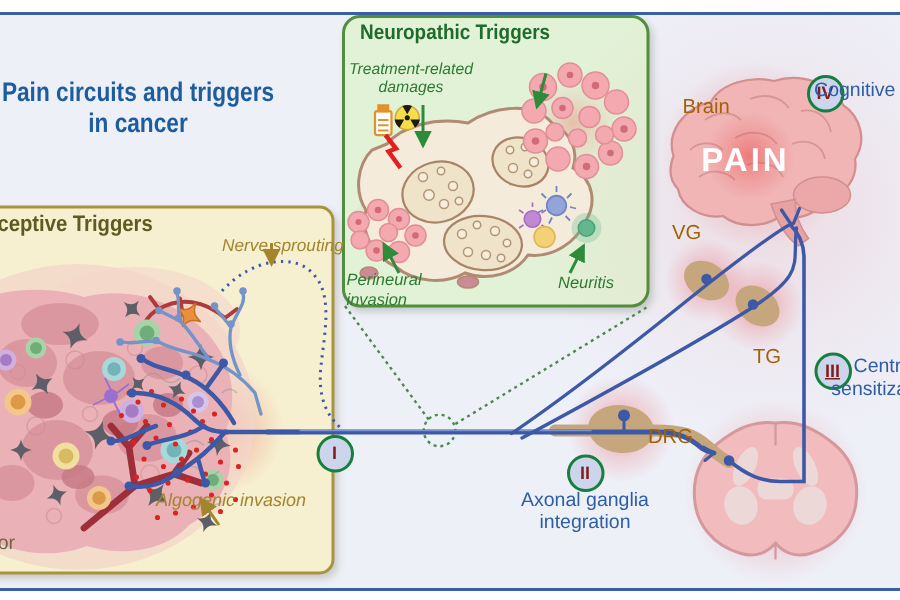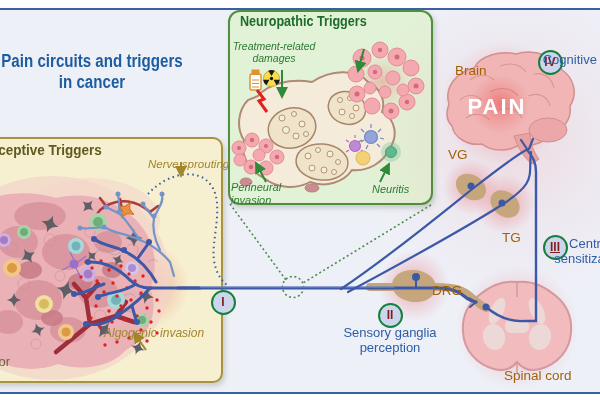--- a/index.html
+++ b/index.html
@@ -446,30 +446,29 @@
 
   <div class="lbl box-header green-h" style="left:240px;top:13px;">Neuropathic Triggers</div>
   <div class="lbl italic-green wrap" style="left:227px;top:40px;width:94px;text-align:center;font-size:10.5px;">Treatment-related damages</div>
   <div class="lbl italic-green wrap" style="left:231px;top:181px;width:66px;">Perineural invasion</div>
   <div class="lbl italic-green" style="left:372px;top:183px;">Neuritis</div>
 
   <div class="lbl pink" style="left:455px;top:63px;">Brain</div>
   <div class="lbl pink" style="left:448px;top:147px;">VG</div>
   <div class="lbl pink" style="left:502px;top:230px;">TG</div>
   <div class="lbl pink" style="left:432px;top:258px;margin-top:25px;">DRG</div>
-  <div class="lbl pink" style="left:504px;top:368px;">Spinal cord</div>
 
   <div class="badge" style="left:210.5px;top:289.5px;">
       <span>I</span>
     </div>
 
   <div class="badge" style="left:377.5px;top:302.5px;">
       <span>II</span>
     </div>
-  <div class="stage-lbl" style="left:330px;top:325px;width:120px;">Sensory ganglia perception</div>
+  <div class="stage-lbl" style="left:330px;top:325px;width:120px;">Axonal ganglia integration</div>
 
   <div class="badge" style="left:542.5px;top:234.5px;text-decoration:underline;">
       <span>III</span>
     </div>
   <div class="stage-lbl" style="left:532px;top:236px;width:116px;">Central sensitization</div>
 
   <div class="badge" style="left:537.5px;top:49.5px;">
       <span>IV</span>
     </div>
   <div class="stage-lbl" style="left:542px;top:52px;width:120px;">Cognitive perception</div>

